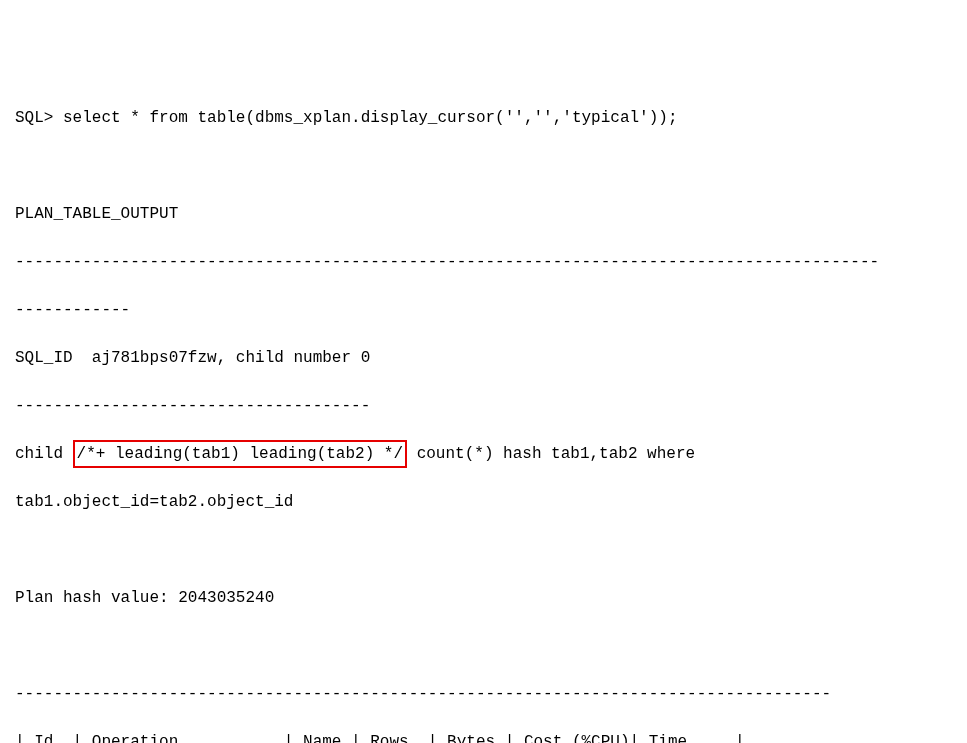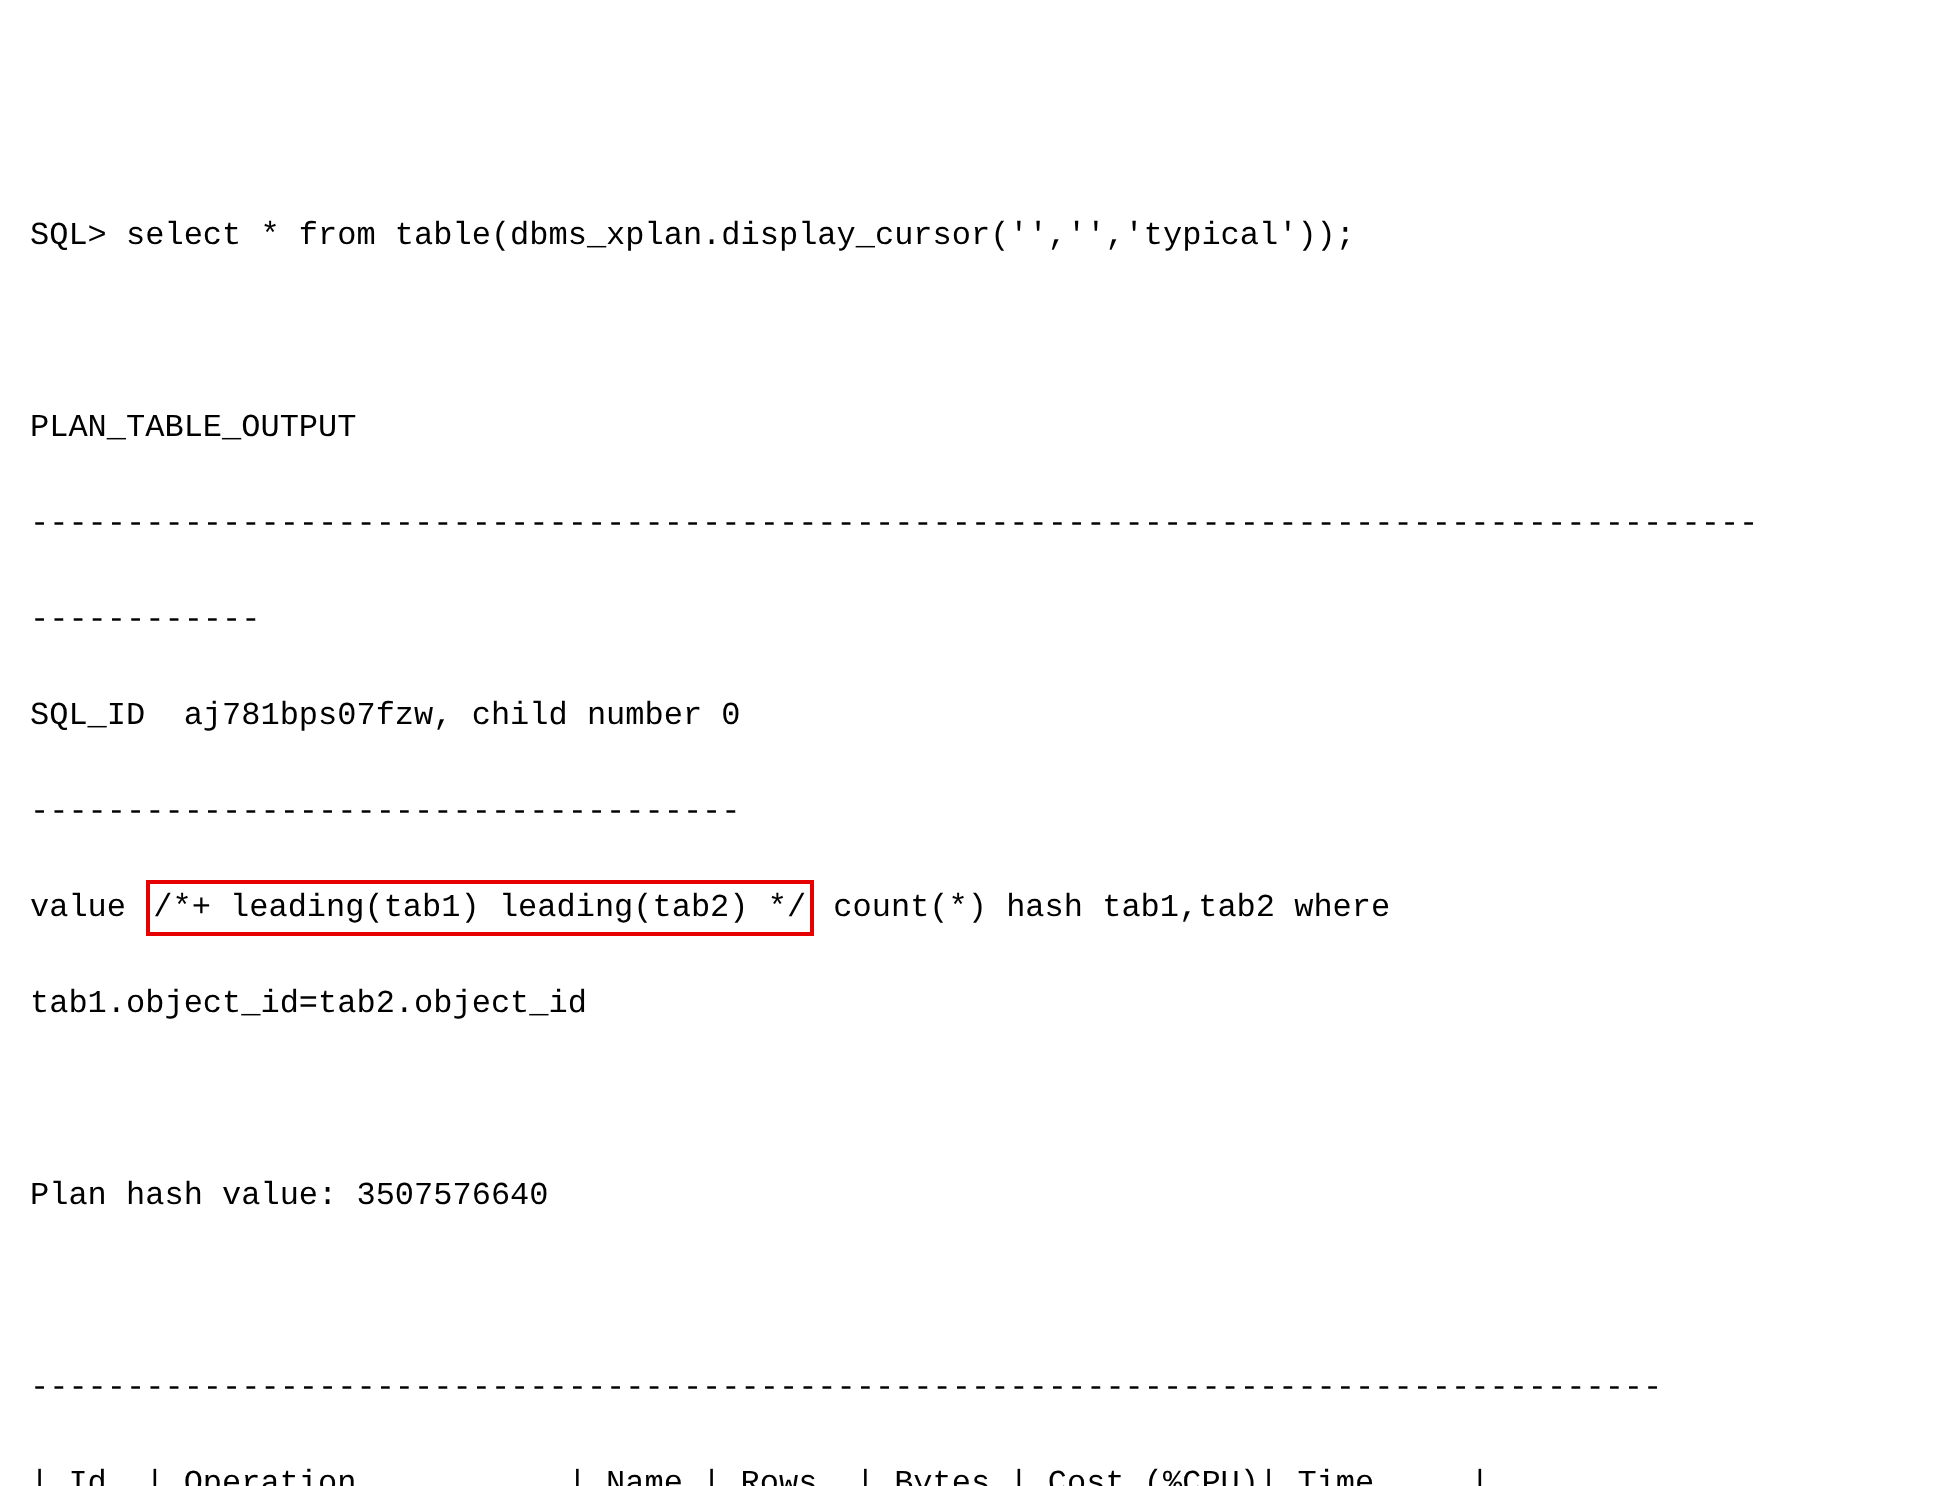--- a/index.html
+++ b/index.html
@@ -27,24 +27,24 @@
 
 
 
 <span class="line">SQL&gt; select * from table(dbms_xplan.display_cursor('','','typical'));</span>
 <div class="blank"></div>
 <span class="line">PLAN_TABLE_OUTPUT</span>
 <span class="line">------------------------------------------------------------------------------------------</span>
 <span class="line">------------</span>
 <span class="line">SQL_ID  aj781bps07fzw, child number 0</span>
 <span class="line">-------------------------------------</span>
-<span class="line"><span>value </span><span class="highlight-box">/*+ leading(tab1) leading(tab2) */</span><span> count(*) hash tab1,tab2 where</span></span>
+<span class="line"><span>child </span><span class="highlight-box">/*+ leading(tab1) leading(tab2) */</span><span> count(*) hash tab1,tab2 where</span></span>
 <span class="line">tab1.object_id=tab2.object_id</span>
 <div class="blank"></div>
-<span class="line">Plan hash value: 3507576640</span>
+<span class="line">Plan hash value: 2043035240</span>
 <div class="blank"></div>
 <span class="line">-------------------------------------------------------------------------------------</span>
 <span class="line">| Id  | Operation           | Name | Rows  | Bytes | Cost (%CPU)| Time     |</span>
 
 
 
 
 
 
 

